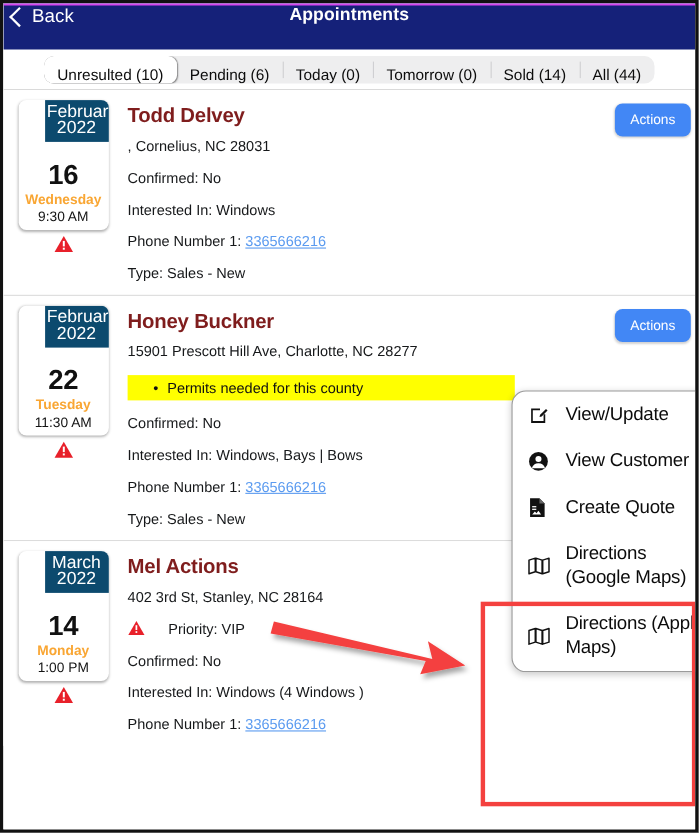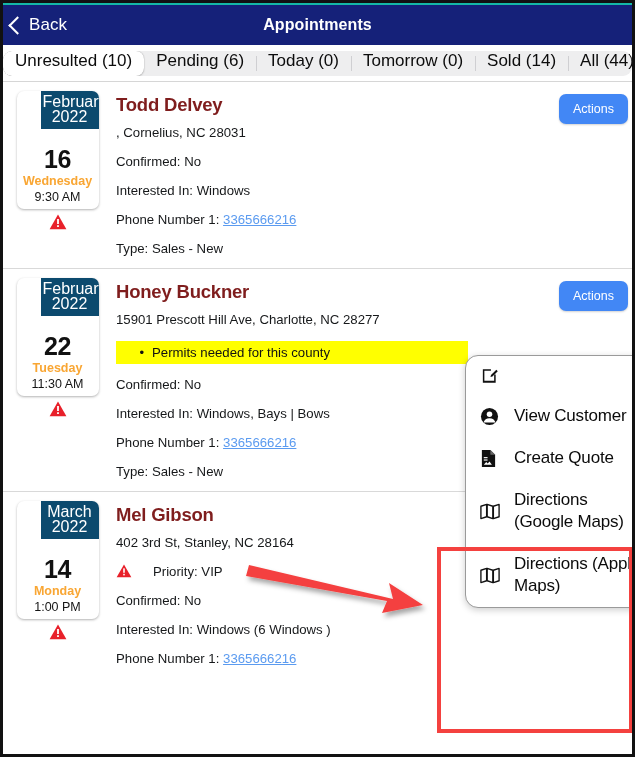--- a/index.html
+++ b/index.html
@@ -25,22 +25,21 @@
     background: #ffffff;
     overflow: hidden;
   }
 
   
   .navbar {
     position: relative;
     height: 40px;
     background: #152179;
     display: flex;
-    align-items: center;
-    border-top: 2px solid #14b8a6;
+    border-top: 2px solid #d946ef;
   }
   .back-btn {
     position: absolute;
     left: 8px;
     display: flex;
     align-items: center;
     color: #ffffff;
     font-size: 17px;
     letter-spacing: .1px;
     cursor: pointer;
@@ -78,23 +77,23 @@
     align-items: stretch;
     background: #eeeeef;
     border-radius: 9px;
     height: 25px;
     padding: 0;
     overflow: hidden;
   }
   .tab {
     position: relative;
     display: flex;
-    align-items: flex-start;
+    align-items: flex-end;
     justify-content: center;
-    font-size: 17px;
+    font-size: 14px;
     color: #0c0c0c;
     padding: 0 12px;
     cursor: pointer;
     white-space: nowrap;
   }
   .tab + .tab::before {
     content: "";
     position: absolute;
     left: 0;
     top: 5px;
@@ -410,52 +409,53 @@
           </div>
           <div class="alert-under">
             <svg class="warn-tri" width="18" height="16" viewBox="0 0 18 16" aria-hidden="true">
               <path d="M9 0.6 L17.4 15.2 L0.6 15.2 Z" fill="#e8202a"></path>
               <rect x="8.1" y="5" width="1.8" height="5" fill="#ffffff"></rect>
               <rect x="8.1" y="11.2" width="1.8" height="1.8" fill="#ffffff"></rect>
             </svg>
           </div>
         </div>
         <div class="infocol">
-          <div class="cust-name">Mel Gibson</div>
+          <div class="cust-name">Mel Actions</div>
           <div class="info-line">402 3rd St, Stanley, NC 28164</div>
           <div class="info-line priority-line">
             <span>
               <svg class="warn-tri" width="16" height="14" viewBox="0 0 18 16" aria-hidden="true">
                 <path d="M9 0.6 L17.4 15.2 L0.6 15.2 Z" fill="#e8202a"></path>
                 <rect x="8.1" y="5" width="1.8" height="5" fill="#ffffff"></rect>
                 <rect x="8.1" y="11.2" width="1.8" height="1.8" fill="#ffffff"></rect>
               </svg>
             </span>
             <span>Priority: VIP</span>
           </div>
           <div class="info-line">Confirmed: No</div>
-          <div class="info-line">Interested In: Windows (6 Windows )</div>
+          <div class="info-line">Interested In: Windows (4 Windows )</div>
           <div class="info-line">
             <span>Phone Number 1:</span>
             <span class="phone-link">3365666216</span>
           </div>
         </div>
       </div>
 
     </div>
 
     <div class="popover">
 
       <div class="menu-item">
         <span class="menu-icon">
           <svg width="19" height="19" viewBox="0 0 20 20" aria-hidden="true">
             <path d="M3 3.5h8.5v1.6H4.6v10.3h10.3V9h1.6v8.5H3z" fill="#111111"></path>
             <path d="M11.6 9.6l5.6-5.6 1.5 1.5-5.6 5.6-2.1.6z" fill="#111111"></path>
           </svg>
         </span>
+        <span class="menu-label nowrap">View/Update</span>
       </div>
 
       <div class="menu-item">
         <span class="menu-icon">
           <svg width="19" height="19" viewBox="0 0 20 20" aria-hidden="true">
             <circle cx="10" cy="10" r="9" fill="#111111"></circle>
             <circle cx="10" cy="7.6" r="2.9" fill="#ffffff"></circle>
             <path d="M3.7 16.4a6.6 6.6 0 0 1 12.6 0z" fill="#ffffff"></path>
           </svg>
         </span>

